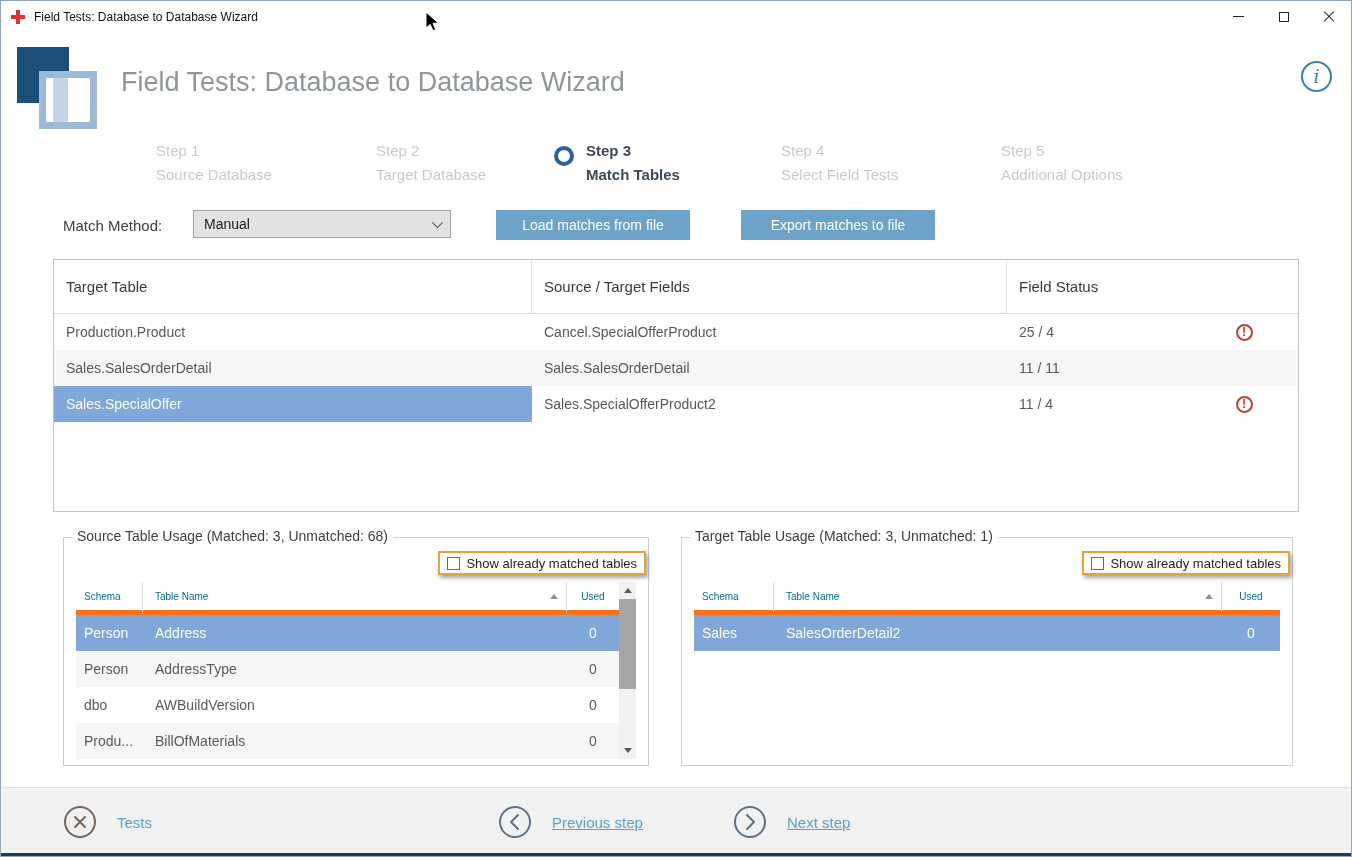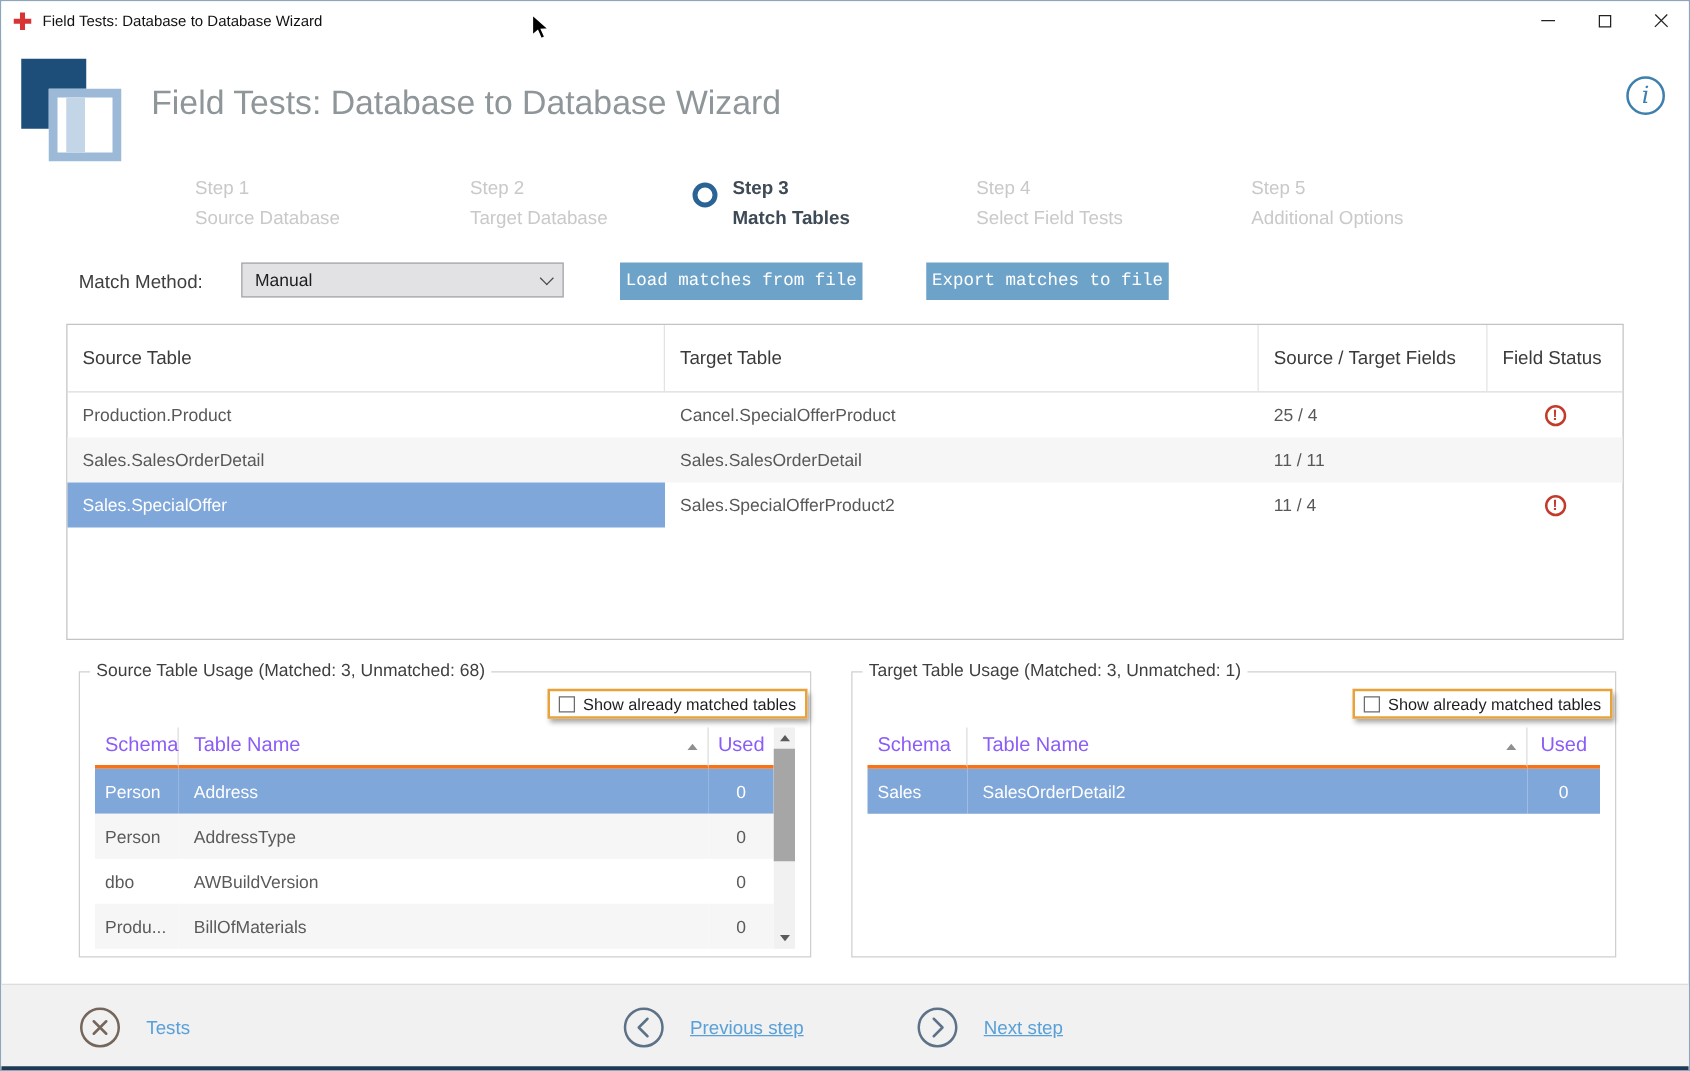--- a/index.html
+++ b/index.html
@@ -45,21 +45,21 @@
   .step1 { left:155px; } .step2 { left:375px; } .step4 { left:780px; } .step5 { left:1000px; }
   .step3 { left:553px; }
   .step3 .texts { margin-left:32px; color:#3e4a56; font-weight:600; }
   .step-ring { position:absolute; left:0; top:7px; width:20px; height:20px; border:4px solid #2a6496; border-radius:50%; background:#fff; }
 
   
   .mm-label { position:absolute; left:62px; top:216px; font-size:15px; color:#3f3f3f; }
   .dropdown { position:absolute; left:192px; top:209px; width:258px; height:28px; background:#e2e2e4; border:1px solid #a3a3a8; display:flex; align-items:center; padding:0 10px; cursor:pointer; }
   .dropdown .val { font-size:14px; color:#1d1d1d; flex:1; }
   .chev-down { width:8px; height:8px; border-right:1.6px solid #4a4a4a; border-bottom:1.6px solid #4a4a4a; transform:rotate(45deg) translateY(-2px); }
-  .tb-blue-btn { position:absolute; top:209px; width:194px; height:30px; background:#6ea3c9; color:#ffffff; border:none; font-size:14px; font-family:Liberation Mono, monospace; cursor:pointer; }
+  .tb-blue-btn { position:absolute; top:209px; width:194px; height:30px; background:#6ea3c9; color:#ffffff; border:none; font-size:14px; font-family:Liberation Sans, sans-serif; cursor:pointer; }
   .btn-load { left:495px; } .btn-export { left:740px; }
 
   
   .matches { position:absolute; left:52px; top:258px; width:1246px; height:253px; border:1px solid #c3c3c3; background:#fff; }
   .m-head { display:grid; grid-template-columns:478px 475px 183px 108px; height:54px; border-bottom:1px solid #dcdcdc; }
   .m-head .hc { display:flex; align-items:center; padding:0 12px; font-size:15px; color:#3a3a3a; border-right:1px solid #e3e3e3; line-height:20px; }
   .m-head .hc:last-child { border-right:none; }
   .m-row { display:grid; grid-template-columns:478px 475px 183px 108px; height:36px; font-size:14px; color:#585858; }
   .m-row .c { display:flex; align-items:center; padding:0 12px; overflow:hidden; white-space:nowrap; }
   .m-row.alt { background:#f6f6f6; }
@@ -74,21 +74,21 @@
   .group.tgt { left:680px; width:612px; }
   .legend { position:absolute; top:-10px; left:8px; background:#fff; padding:0 5px; font-size:14px; color:#3f3f3f; white-space:nowrap; }
   .cbpanel { position:absolute; top:13px; right:2px; height:24px; background:#fff; border:2px solid #e9a23b; box-shadow:2px 3px 4px rgba(0,0,0,0.35); display:flex; align-items:center; gap:6px; padding:0 7px; cursor:pointer; z-index:5; }
   .cbpanel .cb { width:13px; height:13px; border:1px solid #6b6b6b; background:#fff; }
   .cbpanel .cblbl { font-size:13px; color:#1e1e1e; white-space:nowrap; }
 
   .utable { position:absolute; left:12px; top:44px; right:12px; }
   .ugrid { display:grid; }
   .src .ugrid { grid-template-columns:67px 1fr 52px; margin-right:17px; }
   .tgt .ugrid { grid-template-columns:80px 1fr 58px; }
-  .u-h { display:flex; align-items:center; height:33px; font-size:16px; color:#8b5cf6; border-bottom:3px solid #f97316; padding:0 8px; cursor:pointer; }
+  .u-h { display:flex; align-items:center; height:33px; font-size:10px; color:#0369a1; border-bottom:5px solid #f97316; padding:0 8px; cursor:pointer; }
   .u-h.name { padding-left:12px; }
   .u-h.sep { border-right:1px solid #dcdcdc; }
   .u-h.used { justify-content:center; }
   .u-c { display:flex; align-items:center; height:36px; font-size:14px; color:#5a5a5a; padding:0 8px; overflow:hidden; white-space:nowrap; }
   .u-c.name { padding-left:12px; }
   .u-c.used { justify-content:center; }
   .u-c.alt { background:#f6f6f6; }
   .u-c.sel { background:#7fa7d9; color:#ffffff; }
   .tri-up { width:0; height:0; border-left:4px solid transparent; border-right:4px solid transparent; border-bottom:5px solid #8f8f8f; margin-left:auto; }
 
@@ -174,21 +174,20 @@
   <span class="mm-label">Match Method:</span>
   <div class="dropdown">
     <span class="val">Manual</span>
     <span class="chev-down"></span>
   </div>
   <button class="tb-blue-btn btn-load">Load matches from file</button>
   <button class="tb-blue-btn btn-export">Export matches to file</button>
 
   <div class="matches">
     <div class="m-head">
-      <div class="hc">Source Table</div>
       <div class="hc">Target Table</div>
       <div class="hc">Source / Target Fields</div>
       <div class="hc">Field Status</div>
     </div>
     <div class="m-row">
       <div class="c">Production.Product</div>
       <div class="c">Cancel.SpecialOfferProduct</div>
       <div class="c">25 / 4</div>
       <div class="c status">
           <span class="err"></span>

